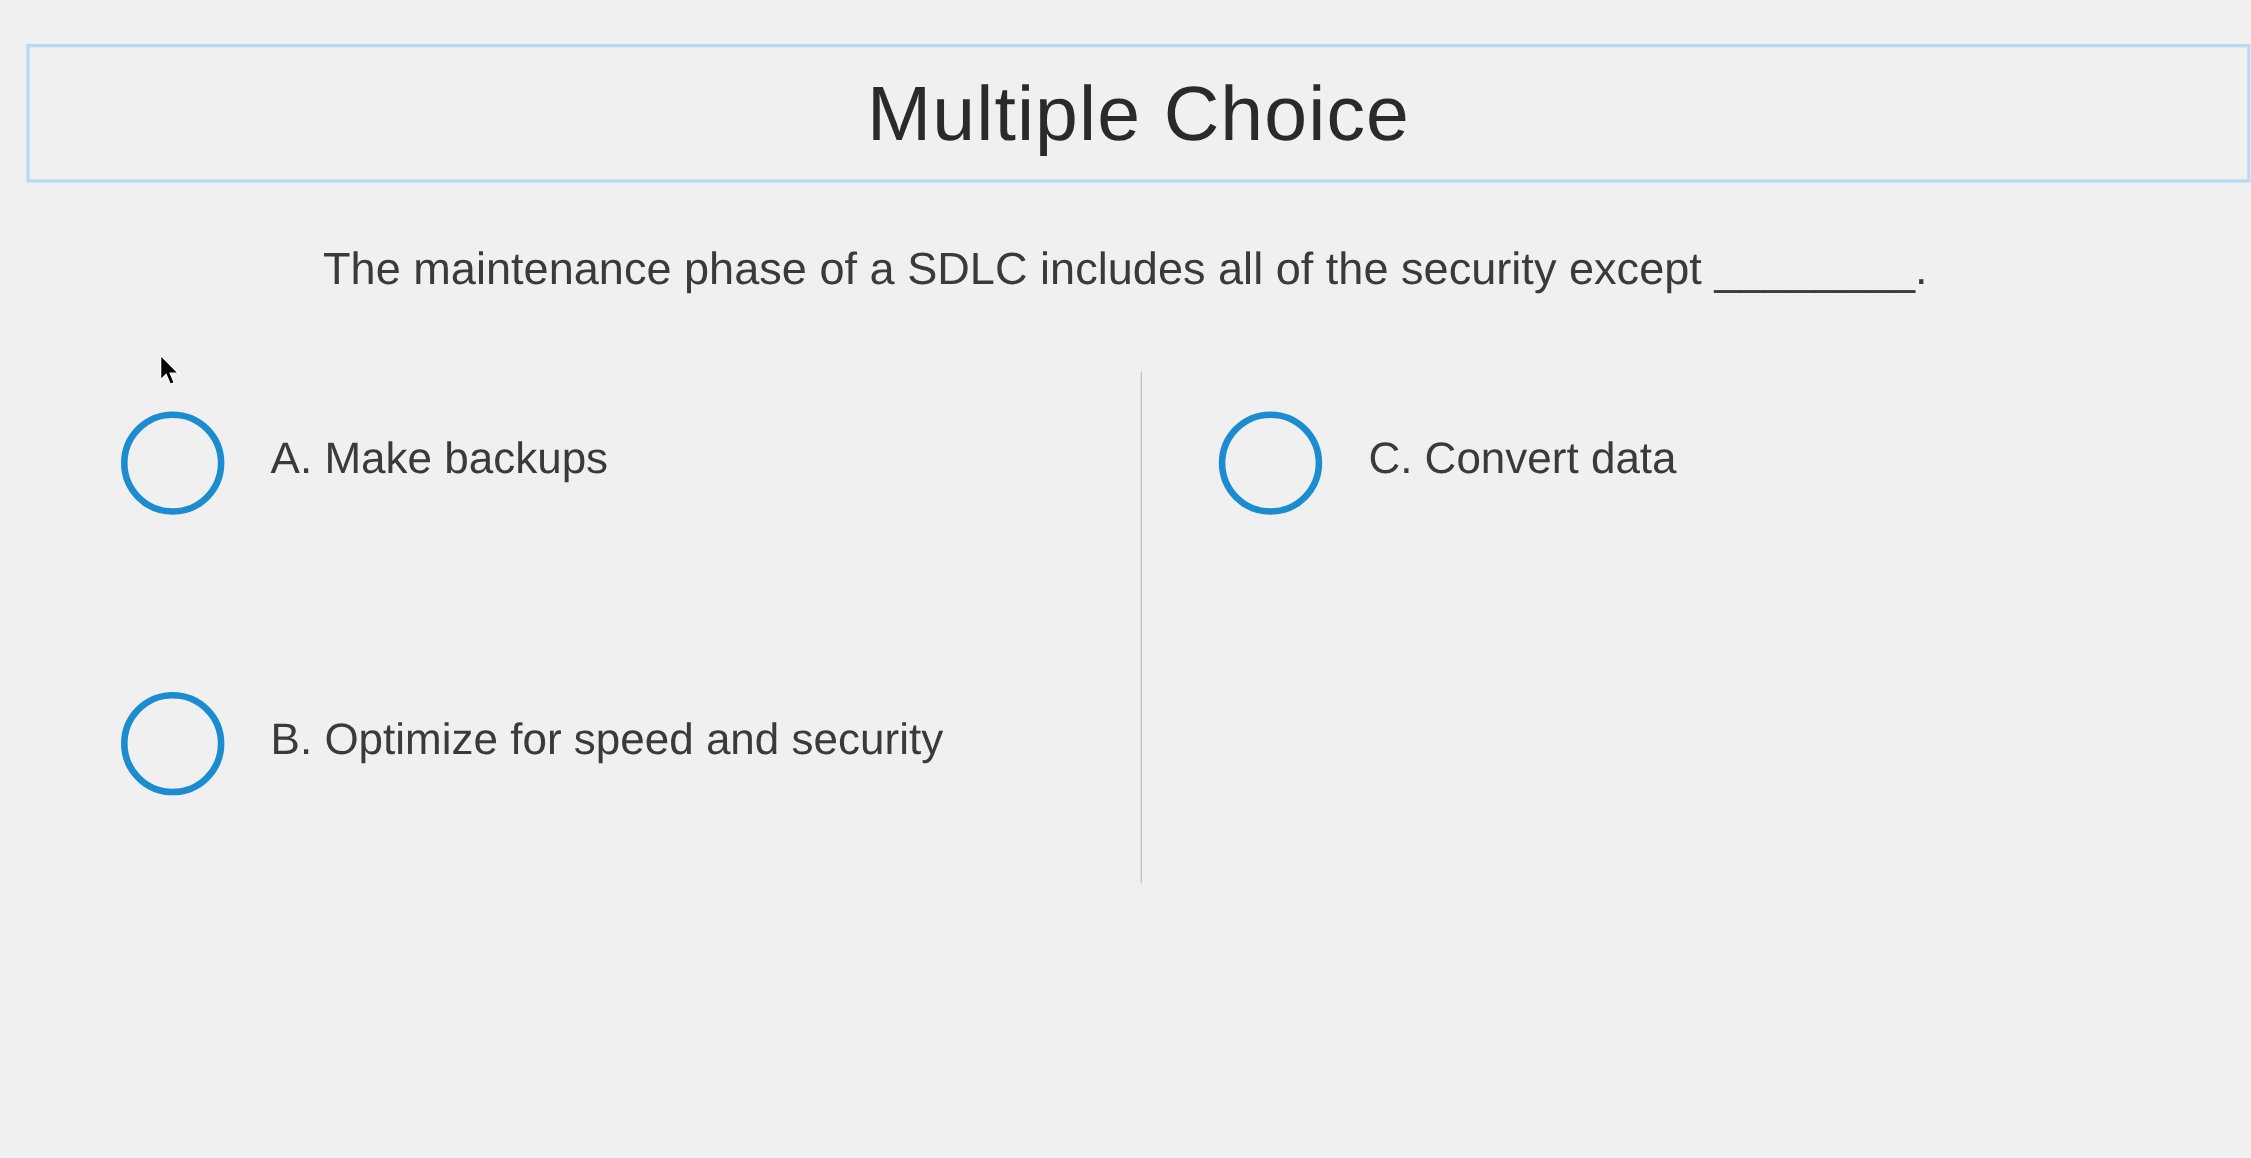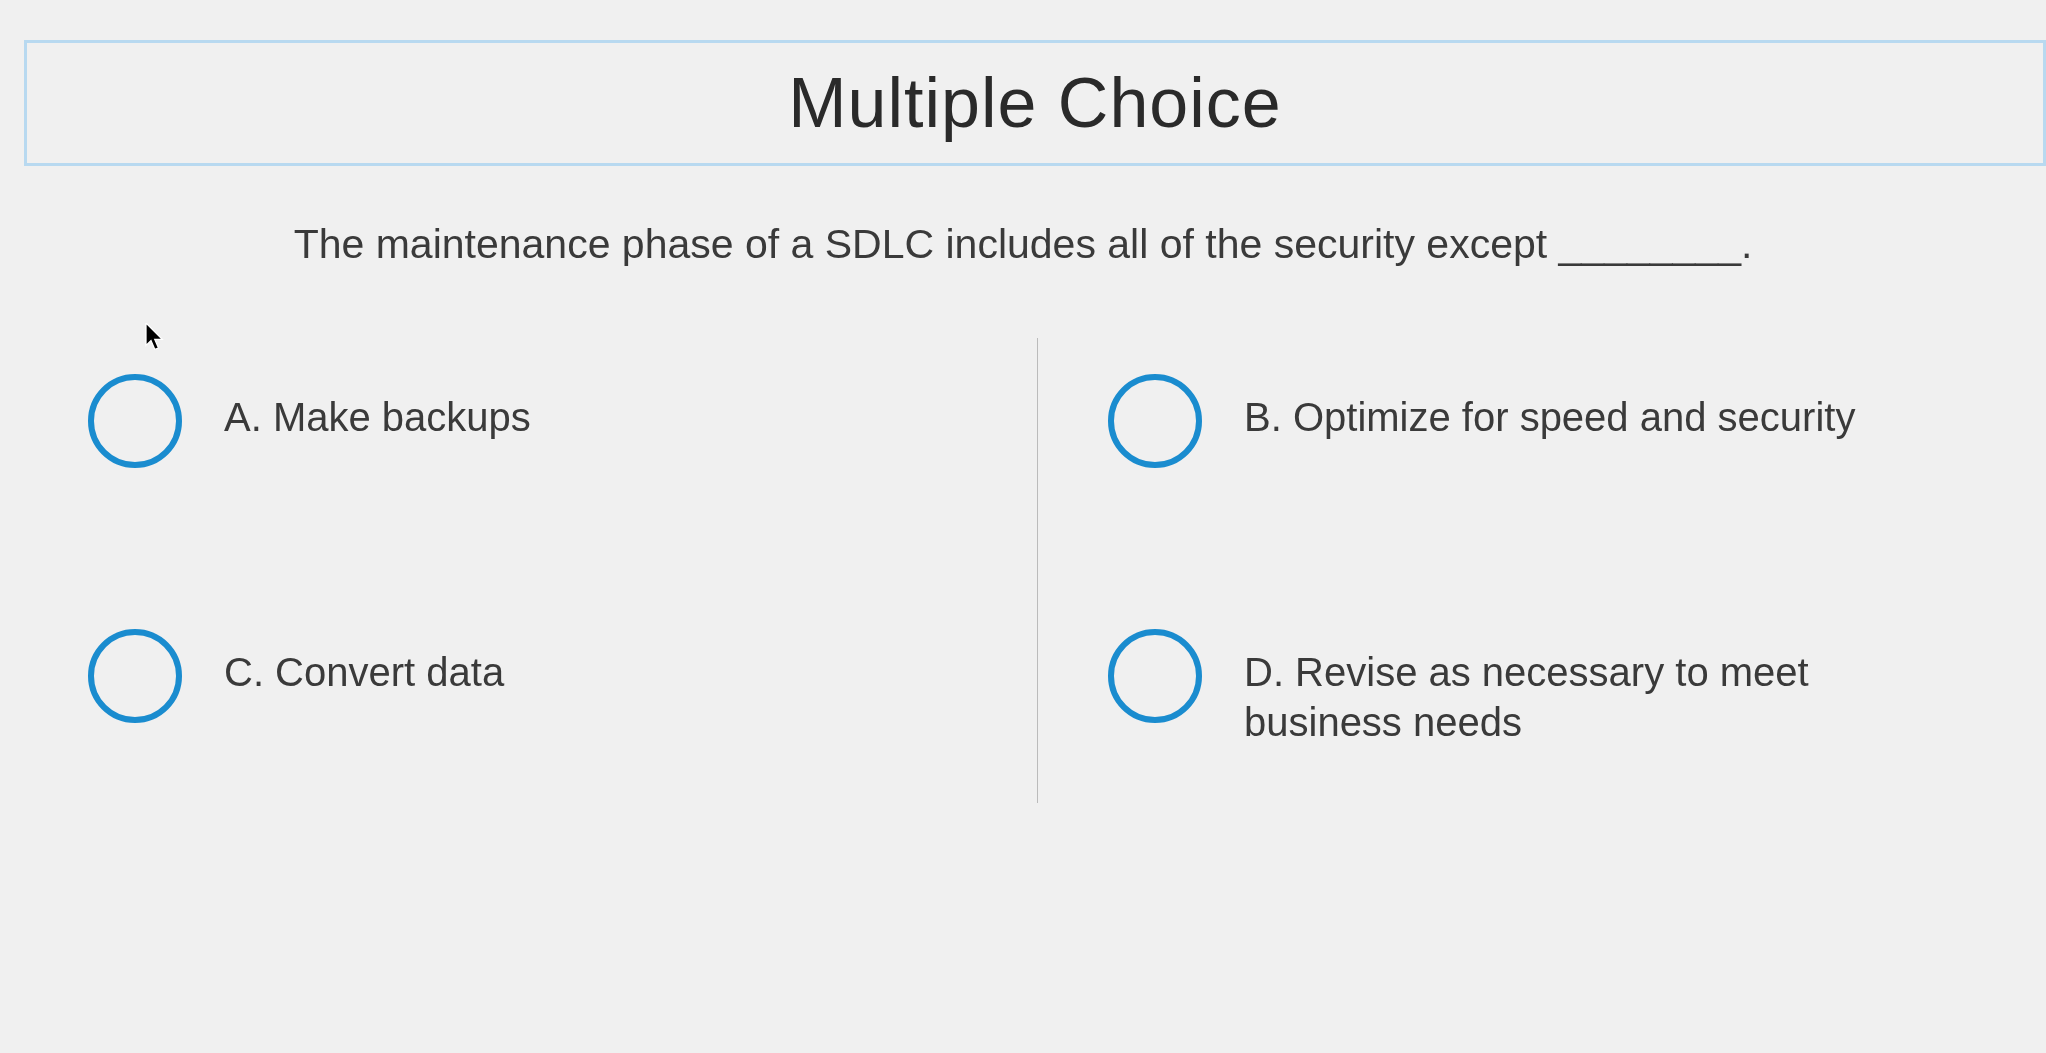--- a/index.html
+++ b/index.html
@@ -36,21 +36,21 @@
       padding: 0 40px;
     }
     .question-text {
       font-size: 41px;
       font-weight: 300;
       color: #3a3a3a;
     }
     .options-area {
       margin-top: 110px;
       position: relative;
-      padding: 0 88px;
+      padding: 0 110px;
     }
     .options-grid {
       display: grid;
       grid-template-columns: 1fr 1fr;
       column-gap: 170px;
       row-gap: 165px;
     }
     .divider {
       position: absolute;
       top: -40px;
@@ -110,32 +110,28 @@
   <div class="divider"></div>
   <div class="options-grid">
 
     <div class="option">
       <div class="radio-circle"></div>
       <div class="option-label">A. Make backups</div>
     </div>
 
     <div class="option">
       <div class="radio-circle"></div>
-      <div class="option-label">B. Optimize for speed and security</div>
-    </div>
-
-    <div class="option">
-      <div class="radio-circle"></div>
       <div class="option-label">C. Convert data</div>
     </div>
 
     <div class="option">
       <div class="radio-circle"></div>
-      <div class="option-label">D. Revise as necessary to meet business needs</div>
+      <div class="option-label">B. Optimize for speed and security</div>
     </div>
+
 
   </div>
 </div>
 
 <div class="cursor-arrow">
   <svg viewBox="0 0 16 24">
     <path d="M0 0 L0 18 L4 14 L7 21 L10 20 L7 13 L13 13 Z" fill="#000000" stroke="#ffffff" stroke-width="1"></path>
   </svg>
 </div>
 

